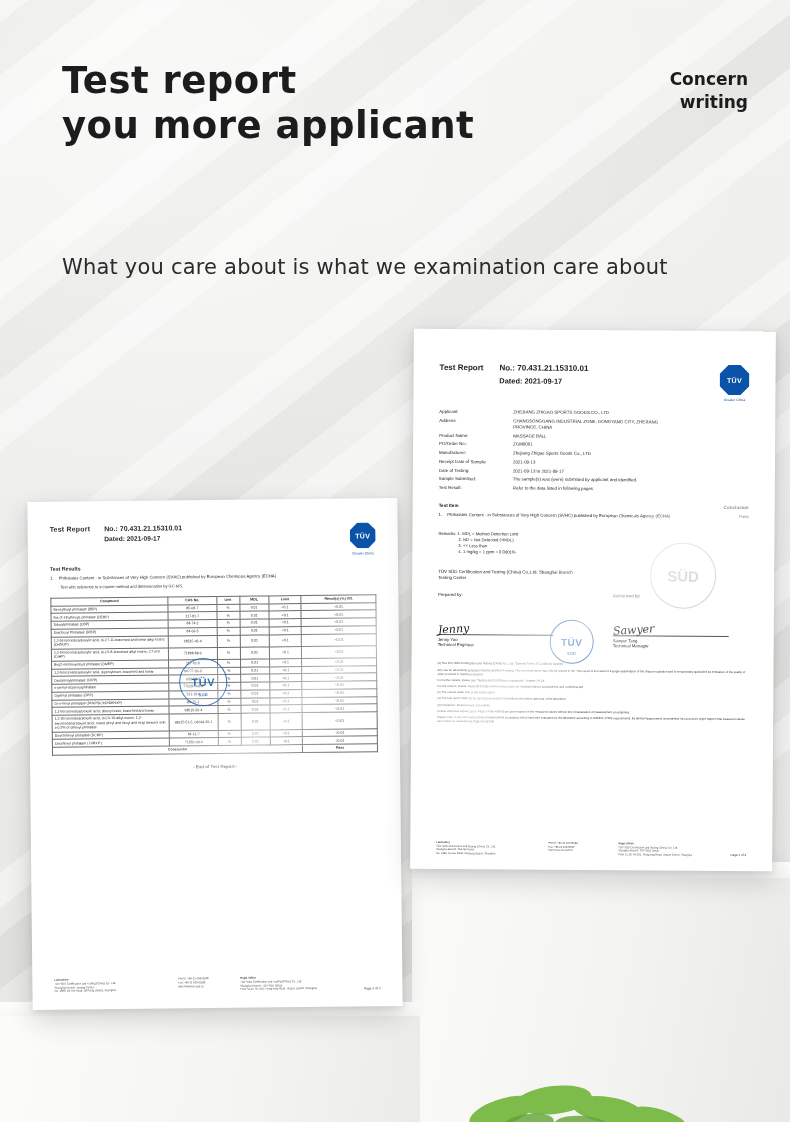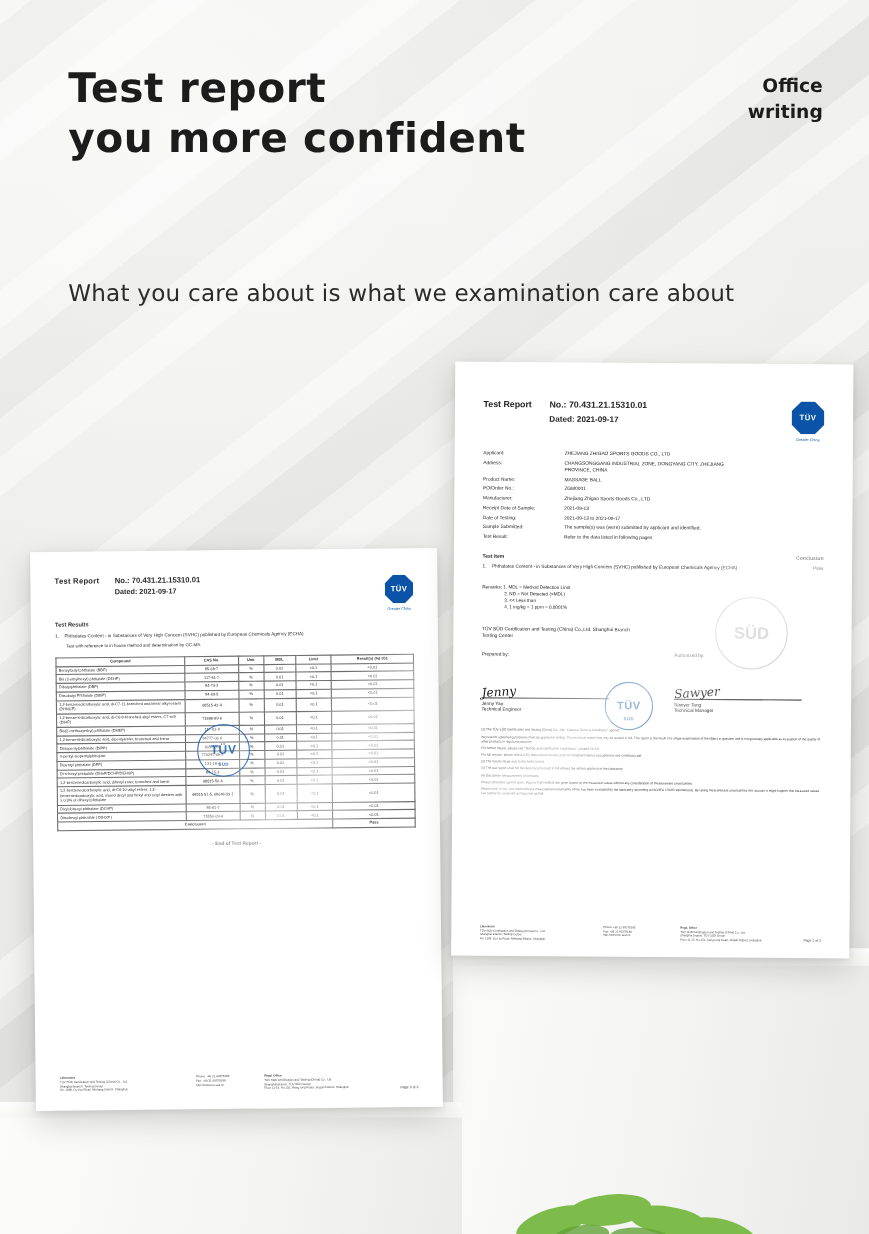--- a/index.html
+++ b/index.html
@@ -347,27 +347,27 @@
 <body>
 
 <div class="bg">
   <div class="streaks"></div>
   <div class="streaks2"></div>
   <div class="vignette"></div>
 </div>
 
 <div class="headline">
   <div class="l1">Test report</div>
-  <div class="l3">you more confident</div>
+  <div class="l3">you more applicant</div>
 </div>
 
 <div class="subhead">What you care about is what we examination care about</div>
 
 <div class="source-control">
-  <div>Office</div>
+  <div>Concern</div>
   <div>writing</div>
 </div>
 
 <div class="pedestal-right">
   <div class="top-face"></div>
 </div>
 <div class="pedestal-left">
   <div class="top-face"></div>
 </div>
 

